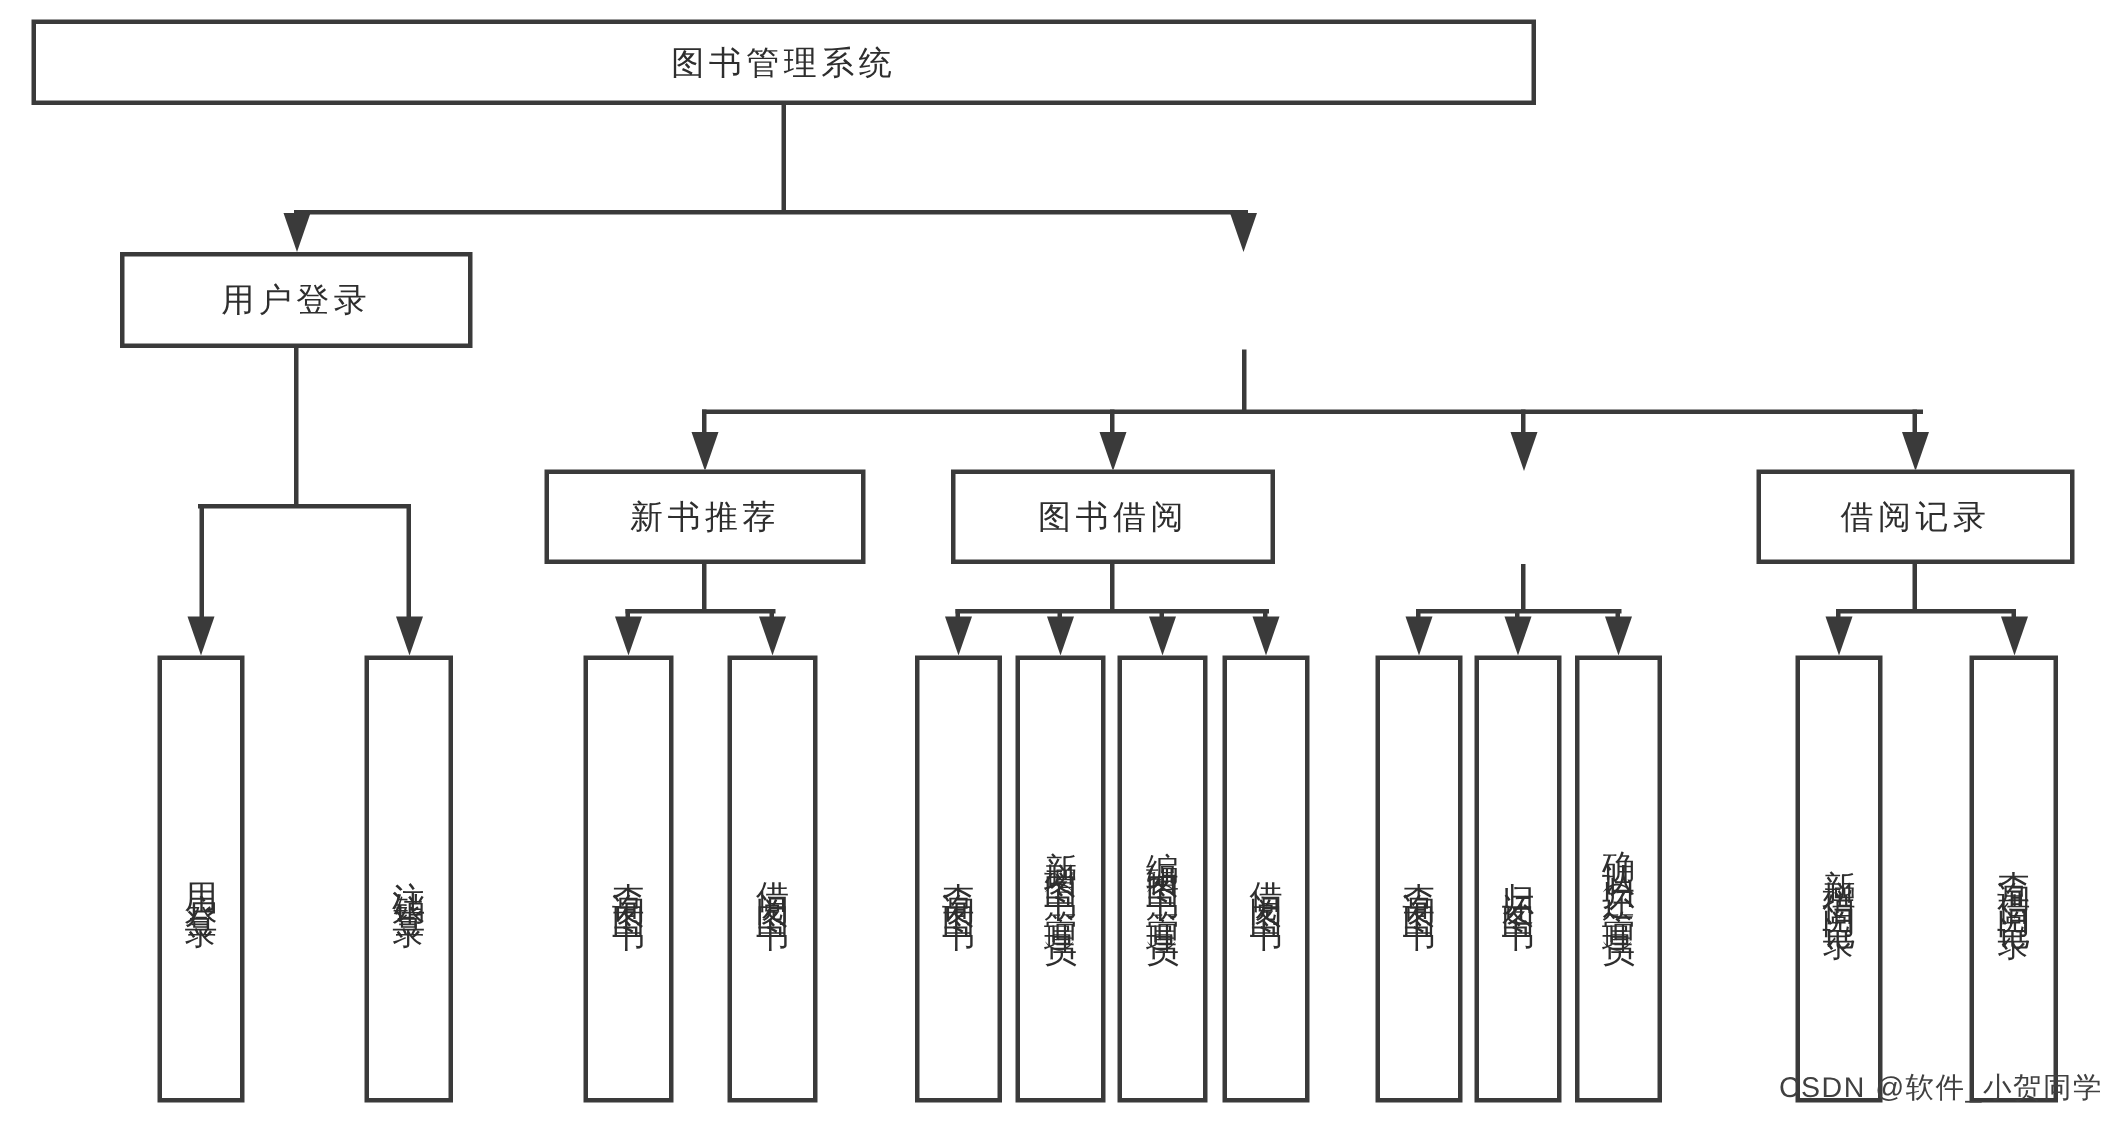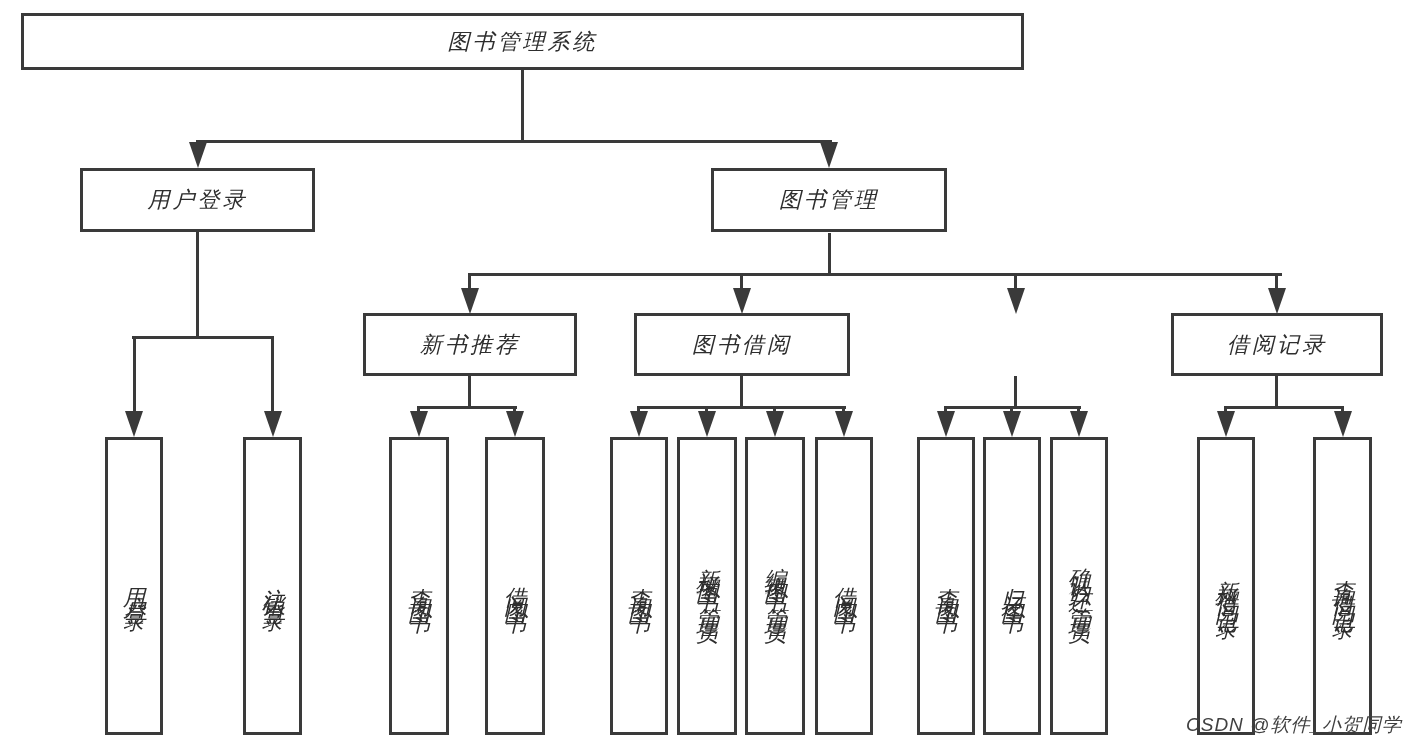--- a/index.html
+++ b/index.html
@@ -4,21 +4,20 @@
 <style>
   * { box-sizing: border-box; }
   html, body { margin: 0; padding: 0; background: #ffffff; }
   .canvas {
     position: relative;
     width: 1405px;
     height: 747px;
     background: #ffffff;
     font-family: "Liberation Sans", "DejaVu Sans", sans-serif;
     overflow: hidden;
-    font-style: italic;
   }
   .node {
     position: absolute;
     background: #ffffff;
     border: 3px solid #3a3a3a;
     display: flex;
     align-items: center;
     justify-content: center;
     color: #2e2e2e;
     font-size: 22px;
@@ -55,21 +54,20 @@
 <div class="canvas">
 
   <div class="node" style="left:21px; top:13px; width:1003px; height:57px;">图书管理系统</div>
 
   <div class="vline" style="left:521px; top:70px; width:3px; height:70px;"></div>
   <div class="hline" style="left:196px; top:140px; width:636px; height:3px;"></div>
   <div class="arrow" style="left:189px; top:142px;"></div>
   <div class="arrow" style="left:820px; top:142px;"></div>
 
   <div class="node" style="left:80px; top:168px; width:235px; height:64px;">用户登录</div>
-  <div class="node" style="left:711px; top:168px; width:236px; height:64px;">图书管理</div>
 
   <div class="vline" style="left:196px; top:232px; width:3px; height:106px;"></div>
   <div class="hline" style="left:132px; top:336px; width:142px; height:3px;"></div>
   <div class="vline" style="left:133px; top:336px; width:3px; height:80px;"></div>
   <div class="vline" style="left:271px; top:336px; width:3px; height:80px;"></div>
   <div class="arrow" style="left:125px; top:411px;"></div>
   <div class="arrow" style="left:264px; top:411px;"></div>
 
   <div class="node leaf" style="left:105px; top:437px; width:58px; height:298px;">用户登录</div>
   <div class="node leaf" style="left:243px; top:437px; width:59px; height:298px;">注销登录</div>

